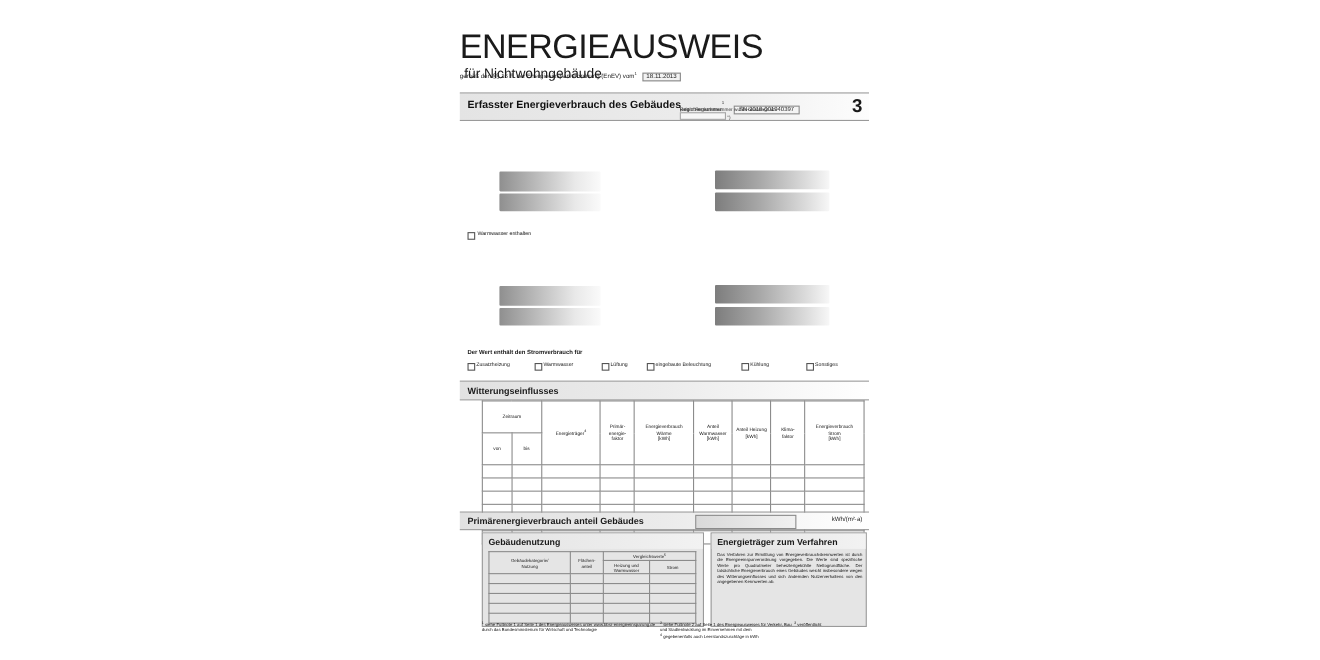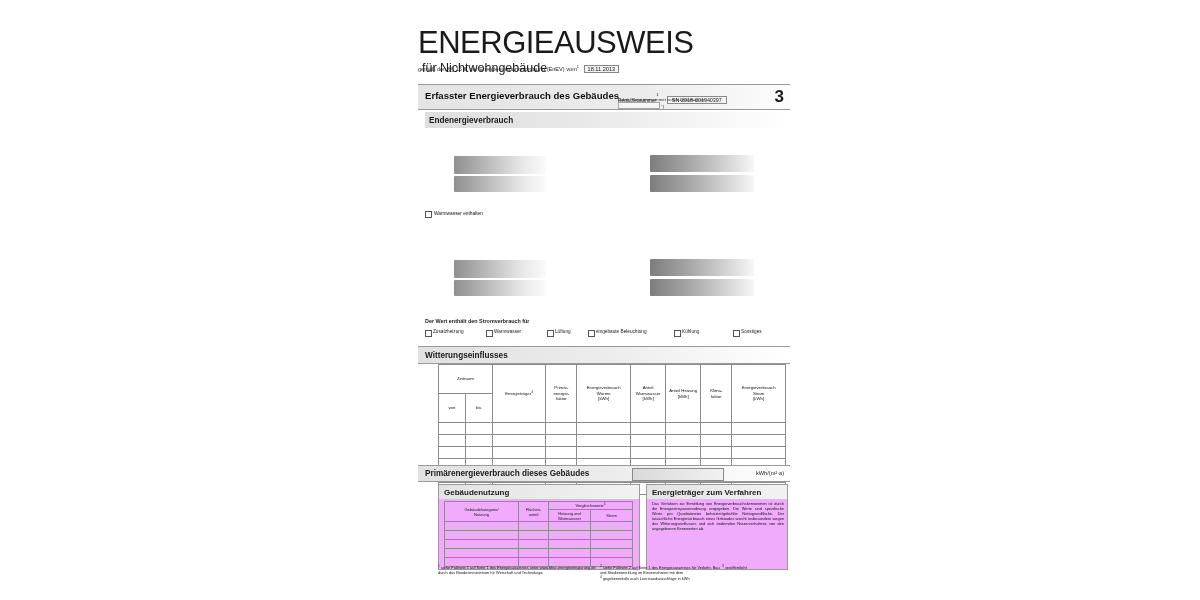--- a/index.html
+++ b/index.html
@@ -54,21 +54,21 @@
   table.verb td{height:11px;}
   .subhdr th{height:7px;font-size:4.2px;}
 
   
   .band-prim{top:457px;height:15px;border-top:0.7px solid #9a9a9a;background:linear-gradient(to right,#e1e1e1 0%,#ebebeb 50%,#ffffff 100%);}
   .band-prim .lbl{position:absolute;left:7px;top:3.2px;font-size:8.2px;font-weight:700;}
   .prim-val{position:absolute;right:66px;top:1.5px;width:90px;height:11px;border:0.6px solid #8a8a8a;background:linear-gradient(to right,#d9d9d9,#f1f1f1);}
   .prim-unit{position:absolute;right:6px;top:4px;font-size:5.6px;}
 
   
-  .panel{position:absolute;border:0.7px solid #9a9a9a;background:#f0abfc;}
+  .panel{position:absolute;border:0.7px solid #9a9a9a;background:#e5e5e5;}
   .panel-head{position:absolute;left:0;top:0;height:14px;width:100%;background:linear-gradient(to right,#e3e3e3,#f2f2f2);}
   .panel-head .t{position:absolute;left:5px;top:3px;font-size:8px;font-weight:700;}
 
   .nutz{left:20px;top:476px;width:200px;height:84px;}
   .erl{left:228px;top:476px;width:140px;height:84px;}
   .erl .body{position:absolute;left:5px;top:16px;width:132px;font-size:3.9px;line-height:5.0px;text-align:justify;color:#111;}
 
   table.nutz-t{position:absolute;left:5px;top:16px;width:188px;border-collapse:collapse;table-layout:fixed;}
   table.nutz-t th,table.nutz-t td{border:0.6px solid #8c8c8c;font-size:4.0px;line-height:5px;font-weight:400;text-align:center;padding:0;}
   table.nutz-t th{height:16px;}
@@ -105,23 +105,20 @@
         <span class="reg-val">SN-2018-001940397</span>
         <div class="reg-note">
           <span>(oder: "Registriernummer wurde beantragt am</span>
           <span class="nbox"></span>
           <span>")</span>
         </div>
       </div>
       <span class="page-no">3</span>
     </div>
 
-    <div class="subband">
-      <span class="lbl">Endenergieverbrauch</span>
-    </div>
 
     <div class="smudge l" style="left:36px;top:148px;width:92px;"></div>
     <div class="smudge l" style="left:36px;top:168px;width:92px;height:16px;"></div>
     <div class="smudge r" style="left:232px;top:147px;width:104px;height:17px;"></div>
     <div class="smudge r" style="left:232px;top:167px;width:104px;height:17px;"></div>
 
     <div class="chk" style="left:7px;top:203px;"></div>
     <div class="chk-lbl" style="left:16px;top:203px;">Warmwasser enthalten</div>
 
     <div class="smudge l" style="left:36px;top:252px;width:92px;"></div>
@@ -253,21 +250,21 @@
             <td></td>
             <td></td>
             <td></td>
             <td></td>
             <td></td>
           </tr>
       </tbody>
     </table>
 
     <div class="band band-prim">
-      <span class="lbl">Primärenergieverbrauch dieses Gebäudes</span>
+      <span class="lbl">Primärenergieverbrauch anteil Gebäudes</span>
       <span class="prim-val"></span>
       <span class="prim-unit">kWh/(m²·a)</span>
     </div>
 
     <div class="panel nutz">
       <div class="panel-head">
         <span class="t">Gebäudenutzung</span>
       </div>
       <table class="nutz-t">
         <colgroup>

